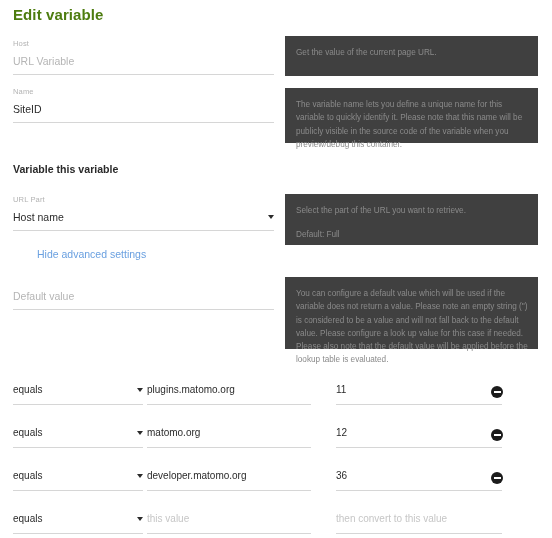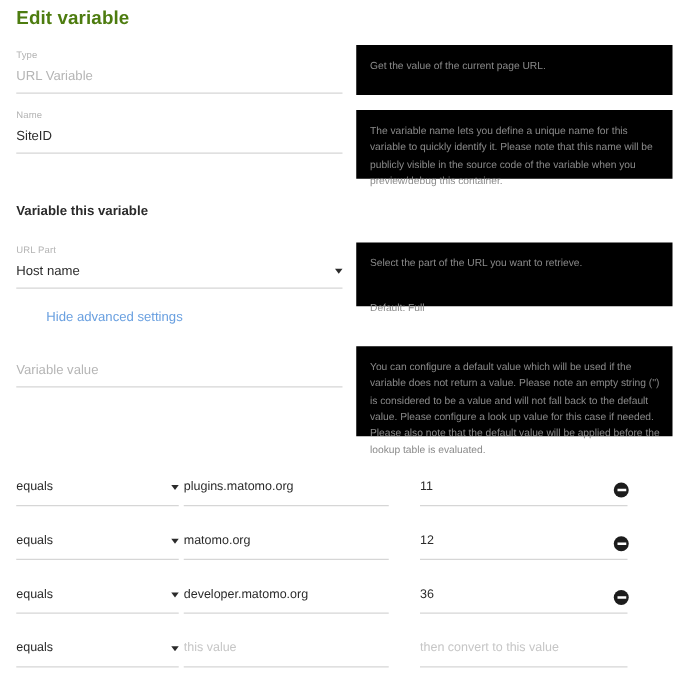--- a/index.html
+++ b/index.html
@@ -35,32 +35,32 @@
   
   .field-col {
     position: absolute;
     left: 13px;
     width: 261px;
   }
   .help-box {
     position: absolute;
     left: 285px;
     width: 253px;
-    background: #000000;
+    background: #404040;
     box-sizing: border-box;
     padding: 10px 10px 10px 11px;
     font-size: 8.2px;
     line-height: 1.62;
     color: #8a8a8a;
   }
   .help-box p {
     margin: 0;
   }
   .help-box p + p {
-    margin-top: 23px;
+    margin-top: 11px;
   }
 
   
   .field-label {
     font-size: 7.6px;
     color: #b3b3b3;
     line-height: 1;
     margin-bottom: 6px;
     letter-spacing: 0.1px;
   }
@@ -171,21 +171,21 @@
   }
 </style>
 </head>
 <body>
 
 <div class="page">
 
   <div class="page-title">Edit variable</div>
 
   <div class="field-col" style="top:40px;">
-    <div class="field-label">Type</div>
+    <div class="field-label">Host</div>
     <div class="field-value muted">URL Variable</div>
     <div class="underline"></div>
   </div>
   <div class="help-box" style="top:36px;height:40px;">
     <p>Get the value of the current page URL.</p>
   </div>
 
   <div class="field-col" style="top:88px;">
     <div class="field-label">Name</div>
     <div class="field-value">SiteID</div>
@@ -206,21 +206,21 @@
     <div class="underline"></div>
   </div>
   <div class="help-box" style="top:194px;height:51px;">
     <p>Select the part of the URL you want to retrieve.</p>
     <p>Default: Full</p>
   </div>
 
   <div class="adv-link" style="top:248px;">Hide advanced settings</div>
 
   <div class="field-col" style="top:289px;">
-    <div class="field-value muted">Variable value</div>
+    <div class="field-value muted">Default value</div>
     <div class="underline"></div>
   </div>
   <div class="help-box" style="top:277px;height:72px;">
     <p>You can configure a default value which will be used if the variable does not return a value. Please note an empty string ('') is considered to be a value and will not fall back to the default value. Please configure a look up value for this case if needed. Please also note that the default value will be applied before the lookup table is evaluated.</p>
   </div>
 
 
   <div class="lookup-row" style="top:383px;">
     <div class="cell comparison select-wrap">
       <div class="val">equals</div>

